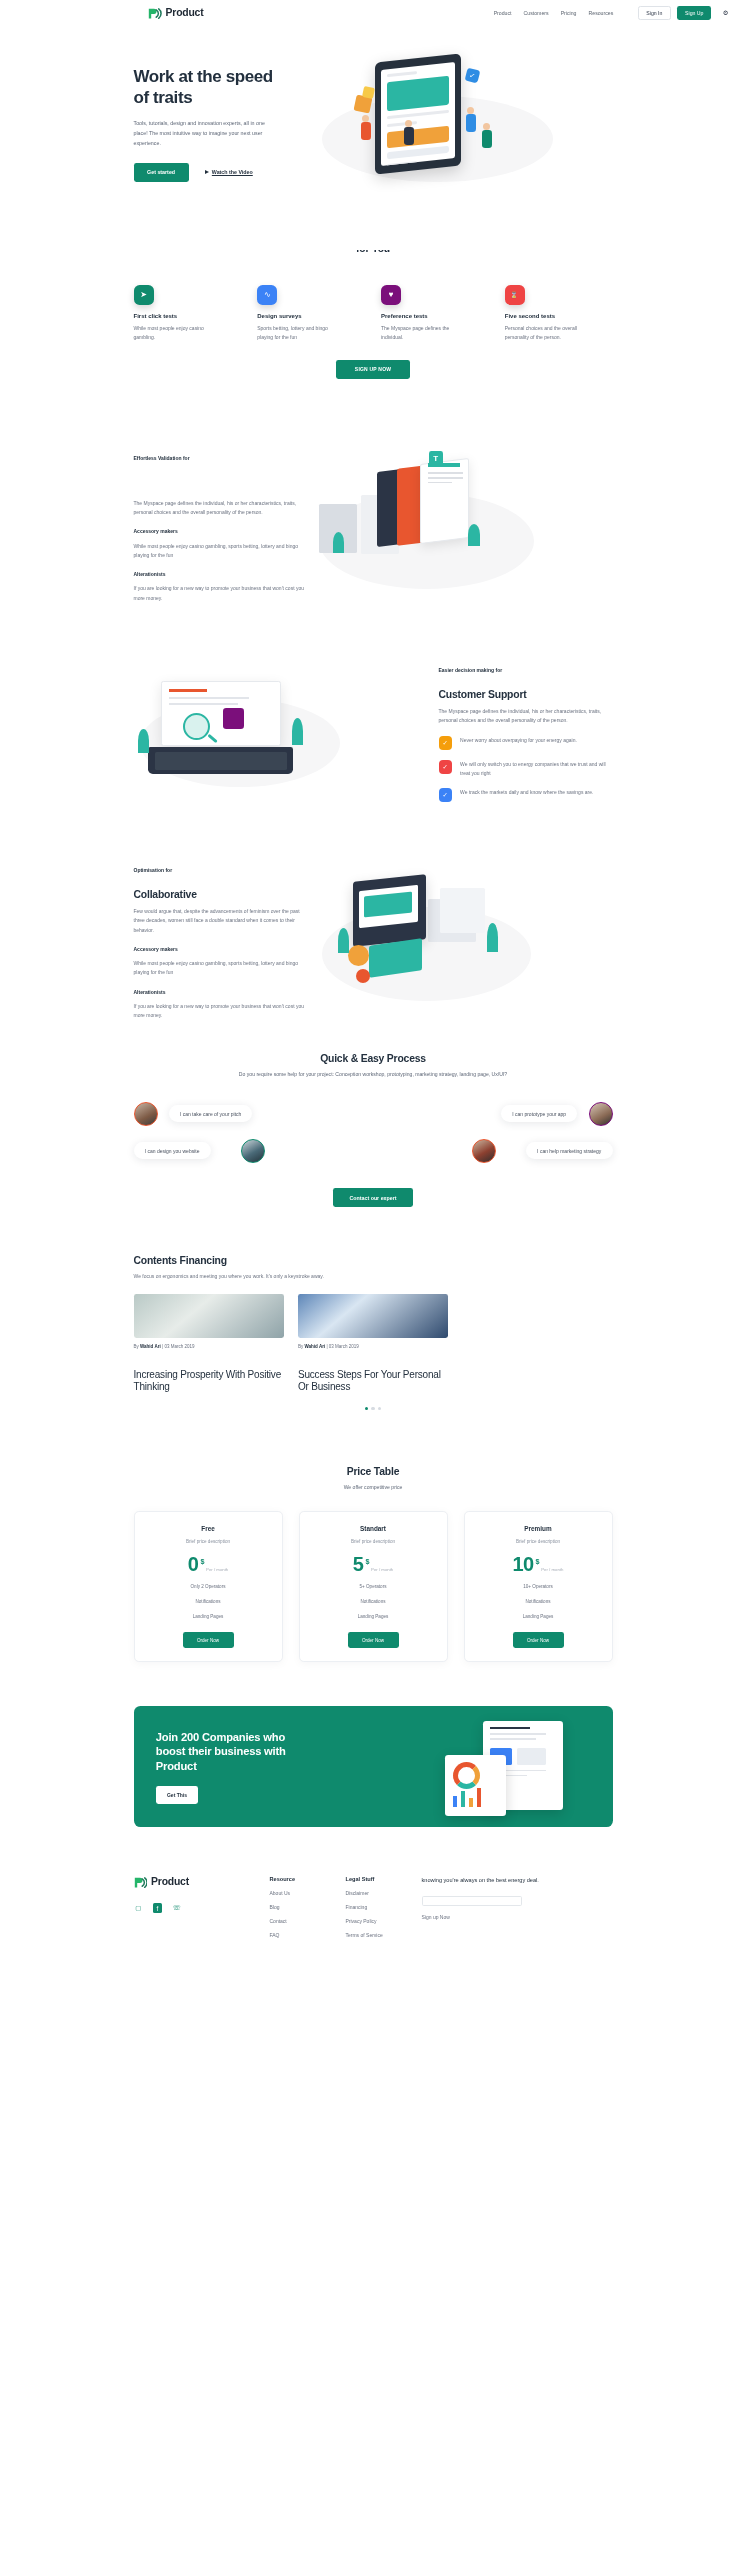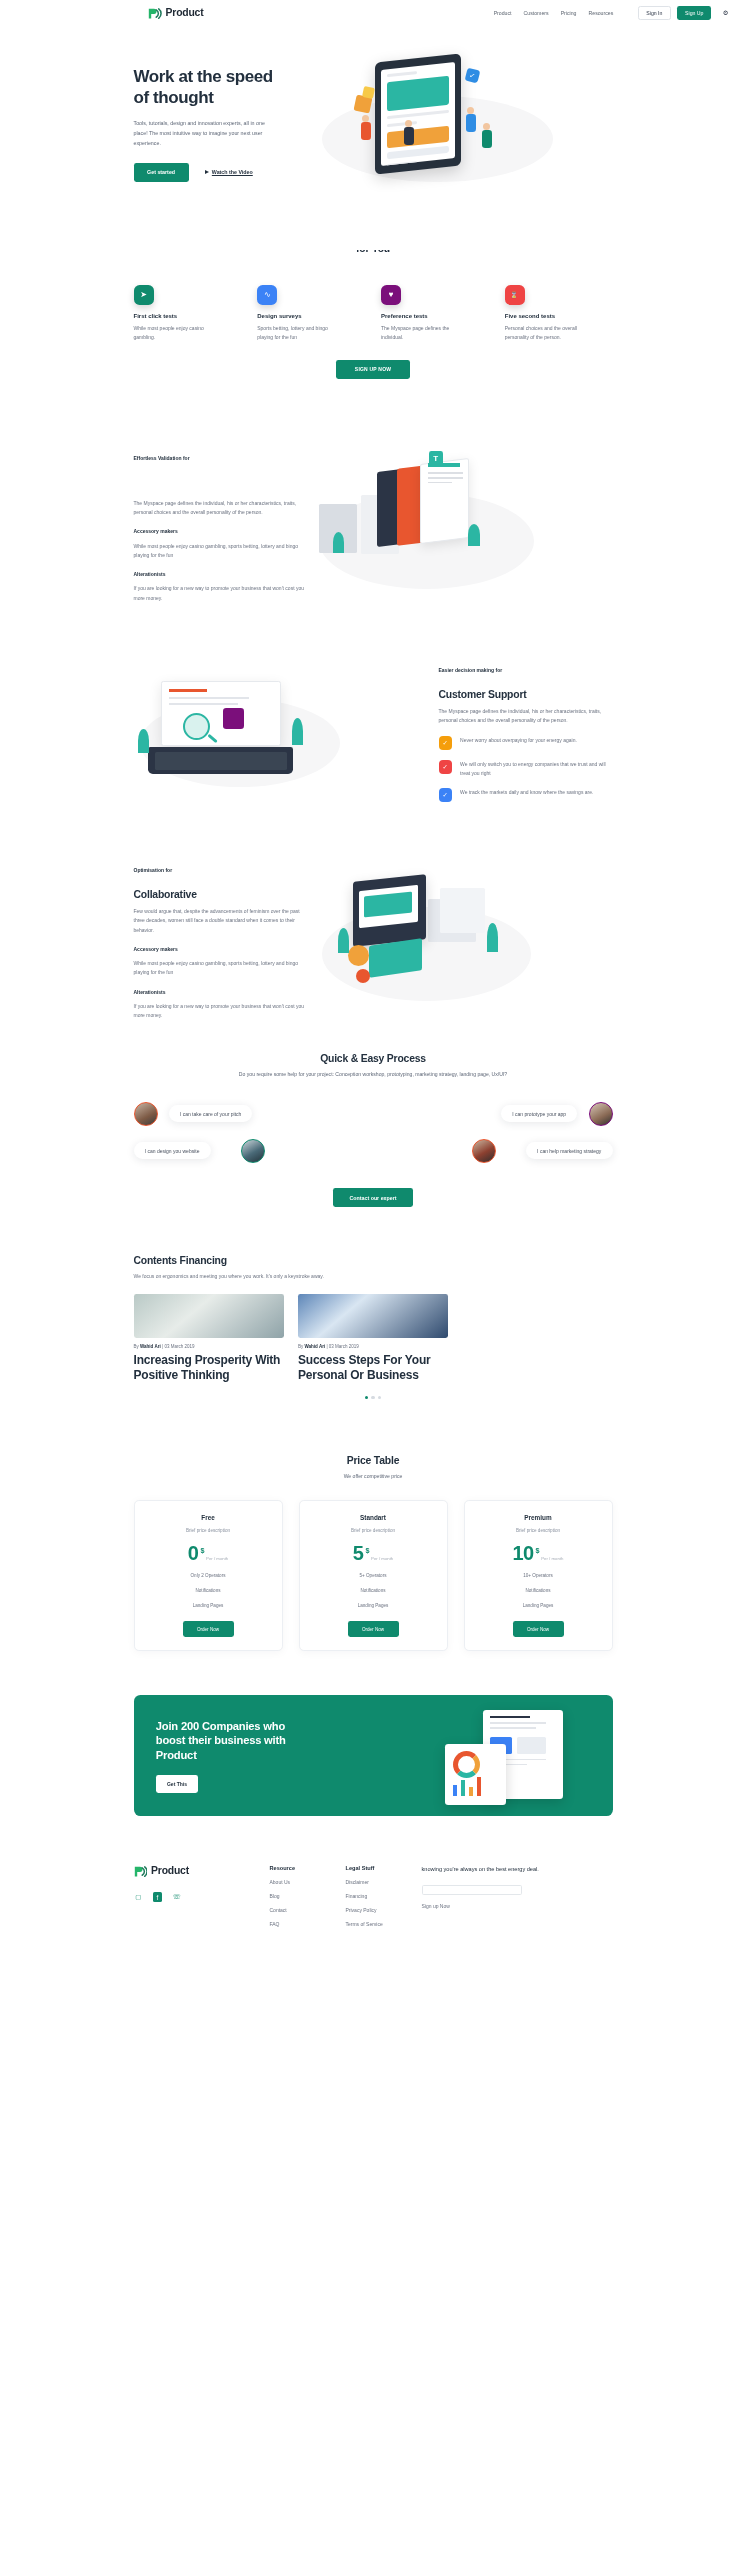--- a/index.html
+++ b/index.html
@@ -162,21 +162,21 @@
   .spacer { flex: 1; }
 
   
   .blog-sec { padding-top: 48px; }
   .blog-h { font-size: 10.4px; font-weight: bold; color: #23303e; letter-spacing: -0.2px; }
   .blog-sub { font-size: 5px; color: #6b7280; margin-top: 7.2px; }
   .blog-grid { display: grid; grid-template-columns: repeat(3, 1fr); gap: 14.4px; margin-top: 14.4px; }
   .blog-img { height: 44px; border-radius: 2.4px; background: #cfd6dd; }
   .blog-meta { font-size: 4.5px; color: #6b7280; margin-top: 6.4px; }
   .blog-meta b { color: #23303e; }
-  .blog-title { font-size: 12px; font-weight: bold; color: #23303e; line-height: 1.25; margin-top: 4px; letter-spacing: -0.2px; }
+  .blog-title { font-size: 10px; font-weight: normal; color: #23303e; line-height: 1.25; margin-top: 20px; letter-spacing: -0.2px; }
   .dots { display: flex; gap: 3.2px; justify-content: center; margin-top: 12.8px; }
   .dot { width: 3.2px; height: 3.2px; border-radius: 50%; background: #d6dbe1; }
   .dot.on { background: #0f8a6d; }
 
   
   .price-sec { padding-top: 56px; }
   .price-grid { display: grid; grid-template-columns: repeat(3, 1fr); gap: 16px; margin-top: 21px; }
   .price-card {
     border: 0.8px solid #eceff3; border-radius: 4.8px; background: #fff;
     padding: 12.8px 11.2px 12.8px; text-align: center;
@@ -260,21 +260,21 @@
         <span class="gear">⚙</span>
       </div>
     </div>
   </div>
 
   <div class="container">
     <div class="hero">
       <div class="hero-left">
         <div class="hero-title">
           <div>Work at the speed</div>
-          <div>of thought</div>
+          <div>of traits</div>
         </div>
         <div class="hero-sub">Tools, tutorials, design and innovation experts, all in one place! The most intuitive way to imagine your next user experience.</div>
         <div class="hero-cta">
           <button class="btn-primary">Get started</button>
           <span class="watch-link">
             <span class="play-tri"></span>
             <span>Watch the Video</span>
           </span>
         </div>
       </div>

